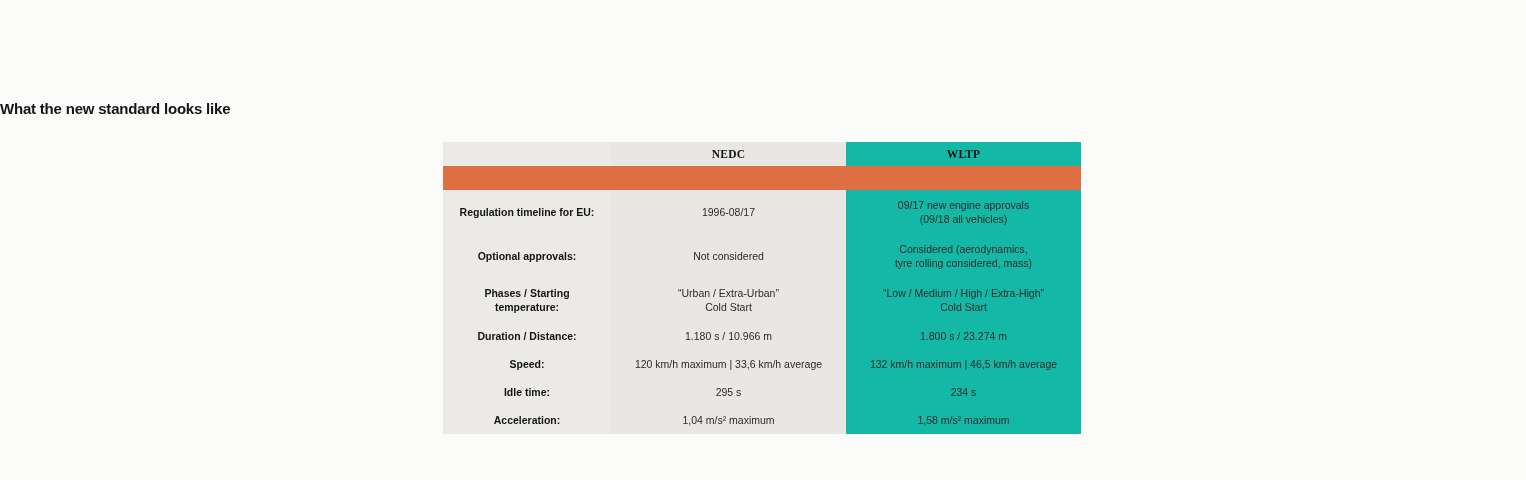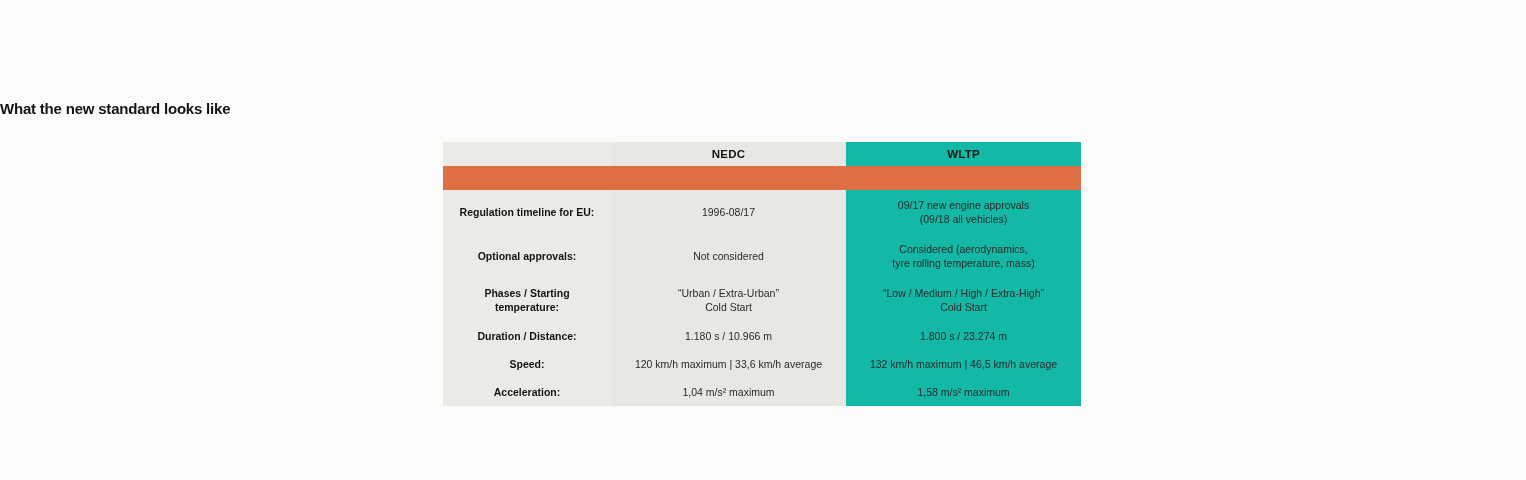--- a/index.html
+++ b/index.html
@@ -66,20 +66,21 @@
 
   
   thead tr { height: 24px; }
   thead th {
     font-size: 11.5px;
     font-weight: bold;
     letter-spacing: 0.2px;
     text-align: center;
     color: #141414;
     height: 24px;
+    font-family: Liberation Serif, serif;
   }
   thead th.col-label { text-align: left; }
 
   
   .accent-row td {
     height: 2px;
     padding: 0;
     line-height: 0;
     font-size: 0;
     background: #de6f42;
@@ -147,21 +148,21 @@
           </td>
         </tr>
 
         <tr class="r-tall">
           <td class="col-label">Optional approvals:</td>
           <td class="col-nedc">
             <span class="cell-line">Not considered</span>
           </td>
           <td class="col-wltp">
             <span class="cell-line">Considered (aerodynamics,</span>
-            <span class="cell-line">tyre rolling temperature, mass)</span>
+            <span class="cell-line">tyre rolling considered, mass)</span>
           </td>
         </tr>
 
         <tr class="r-tall">
           <td class="col-label">
             <span class="cell-line">Phases / Starting</span>
             <span class="cell-line">temperature:</span>
           </td>
           <td class="col-nedc">
             <span class="cell-line">“Urban / Extra-Urban”</span>
@@ -178,20 +179,25 @@
           <td class="col-nedc">1.180 s / 10.966 m</td>
           <td class="col-wltp">1.800 s / 23.274 m</td>
         </tr>
 
         <tr class="r-short">
           <td class="col-label">Speed:</td>
           <td class="col-nedc">120 km/h maximum | 33,6 km/h average</td>
           <td class="col-wltp">132 km/h maximum | 46,5 km/h average</td>
         </tr>
 
+        <tr class="r-short">
+          <td class="col-label">Idle time:</td>
+          <td class="col-nedc">295 s</td>
+          <td class="col-wltp">234 s</td>
+        </tr>
 
         <tr class="r-short">
           <td class="col-label">Acceleration:</td>
           <td class="col-nedc">1,04 m/s² maximum</td>
           <td class="col-wltp">1,58 m/s² maximum</td>
         </tr>
 
       </tbody>
     </table>
   </div>

